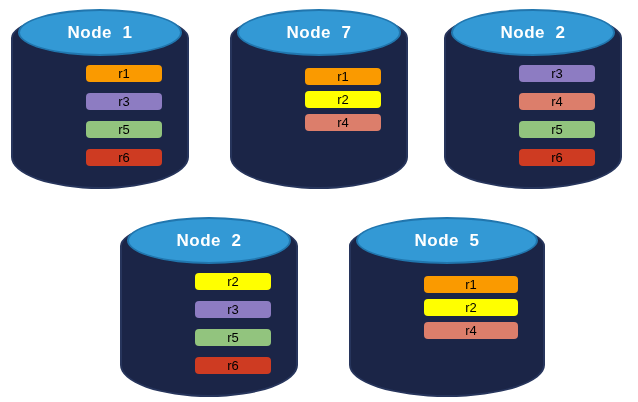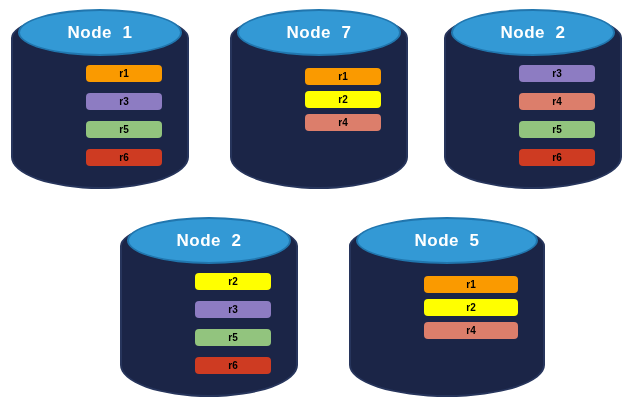--- a/index.html
+++ b/index.html
@@ -61,22 +61,22 @@
   }
   .bars.gap4 { gap: 11px; }
   .bars.gap3 { gap: 6px; margin-top: 3px; }
   .bar {
     height: 17px;
     border-radius: 4px;
     display: flex;
     align-items: center;
     justify-content: center;
     color: #000000;
-    font-weight: bold;
-    font-size: 10px;
+    font-weight: normal;
+    font-size: 13px;
     line-height: 1;
     margin-left: 45px;
   }
 </style>
 </head>
 <body>
 
 <div class="canvas">
 
 <div class="node node1">

